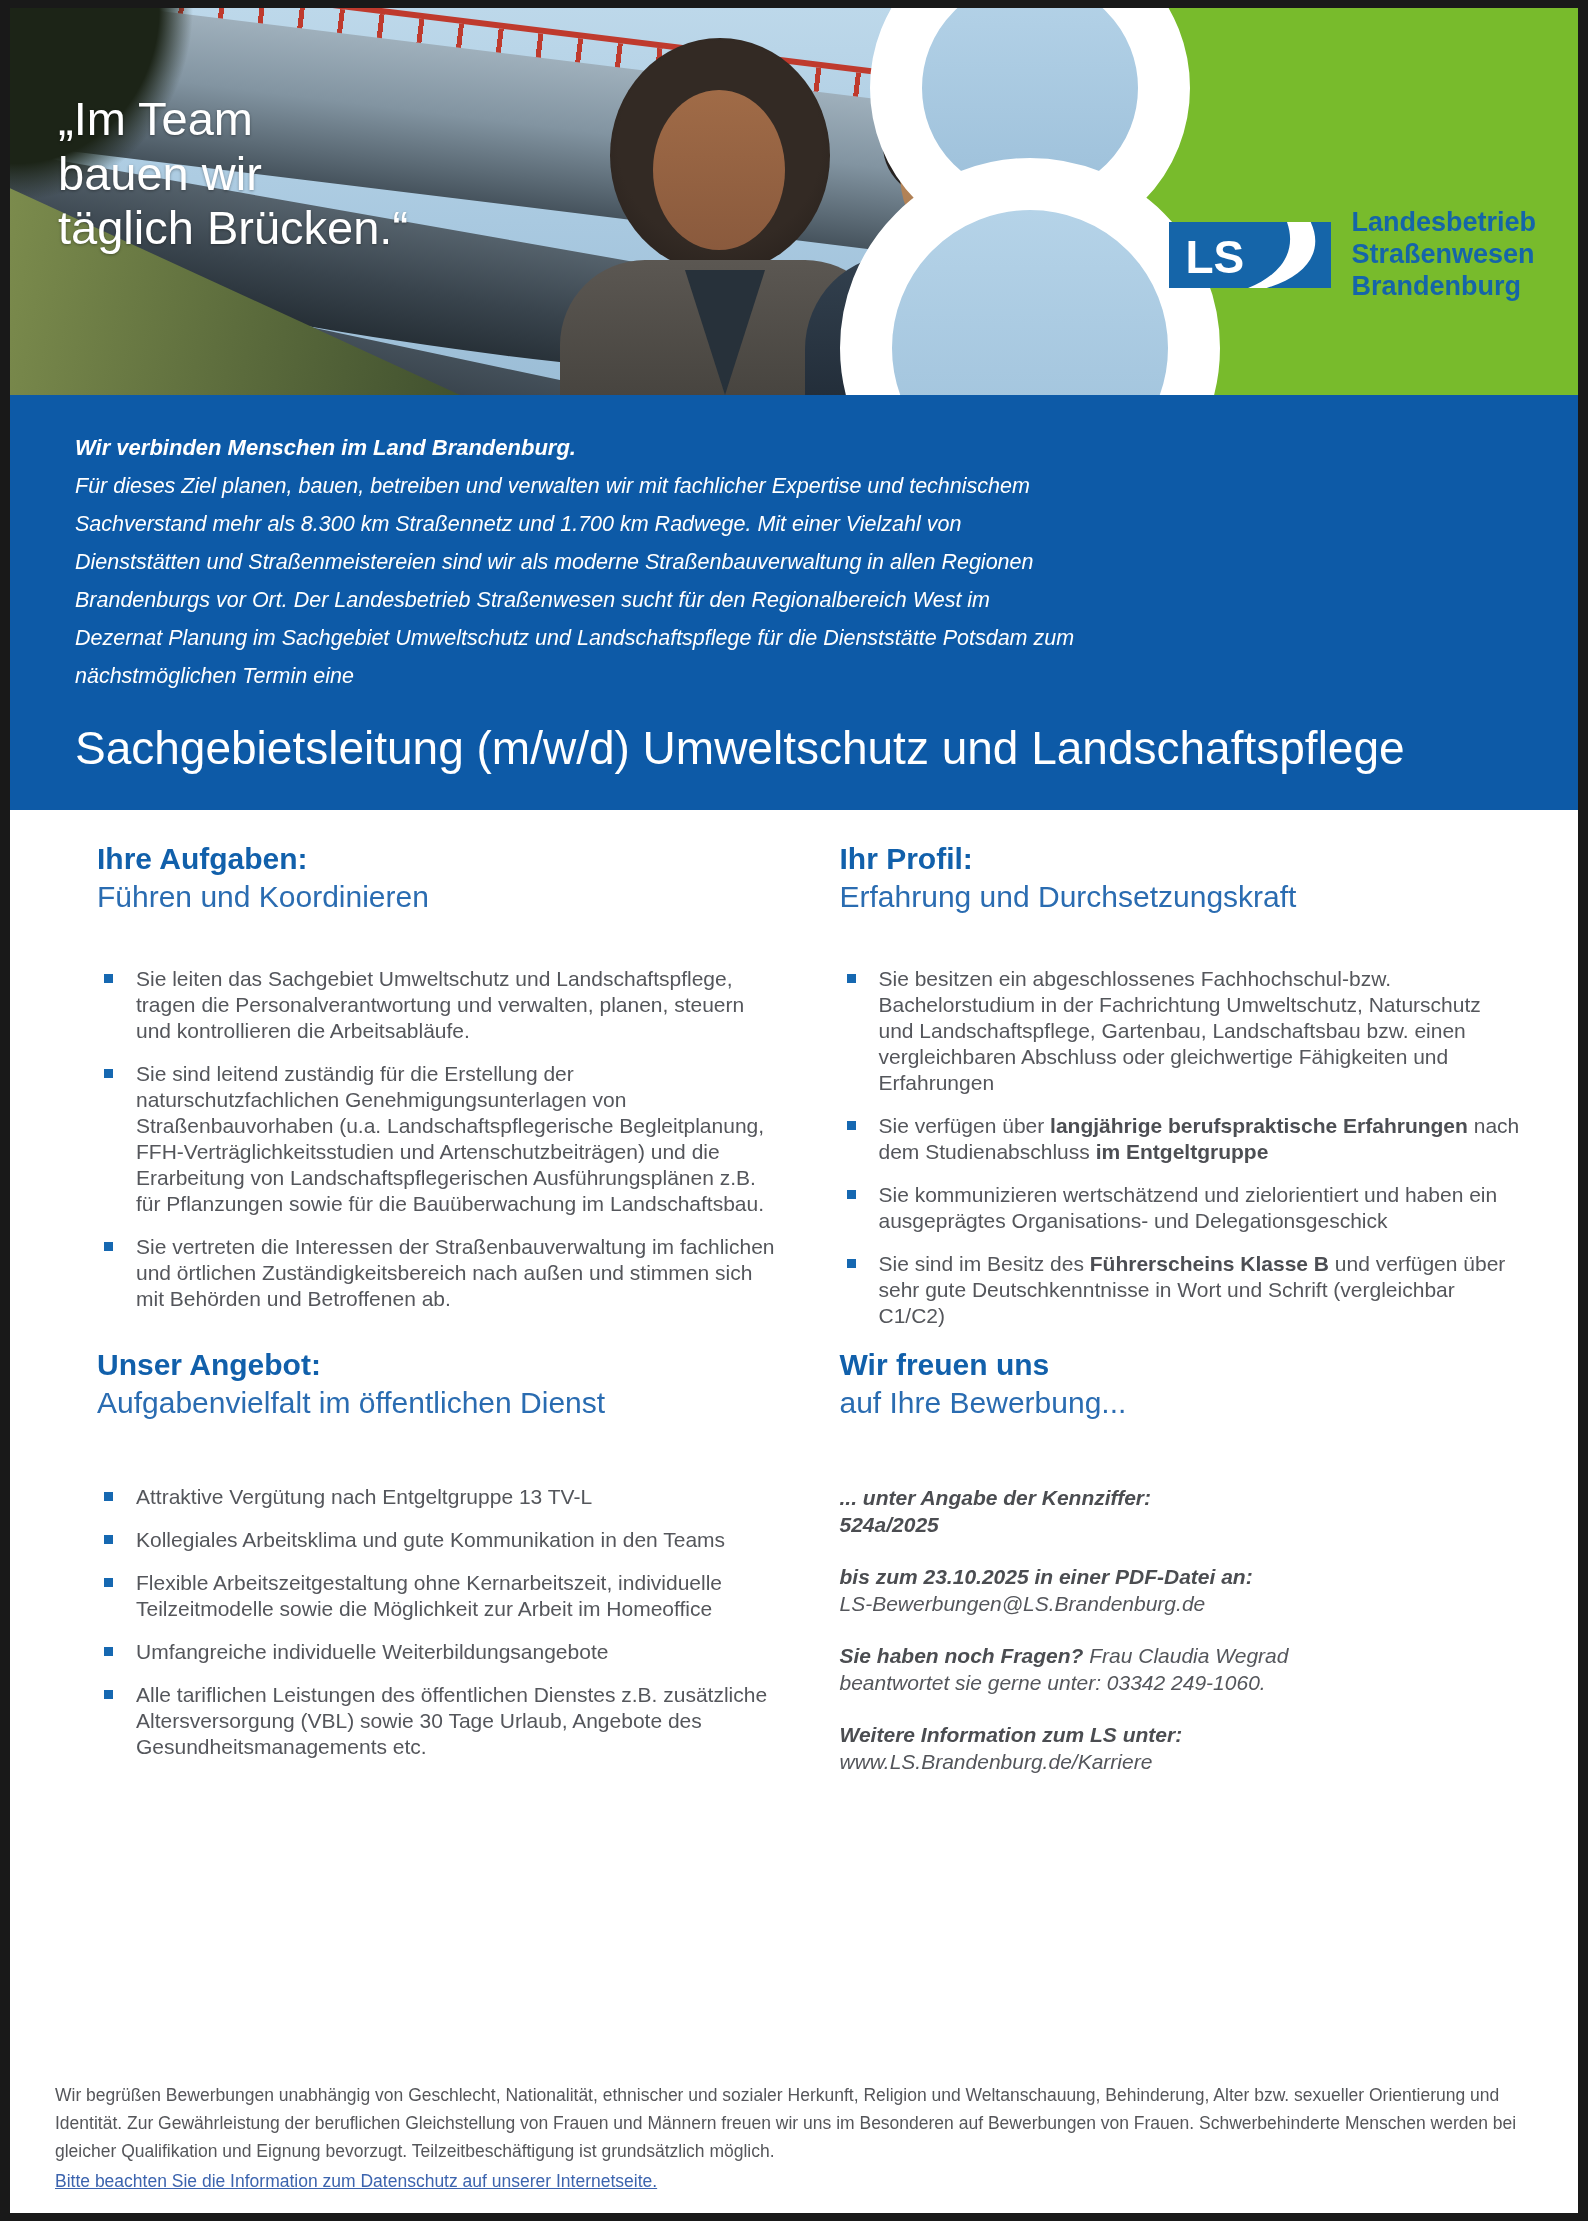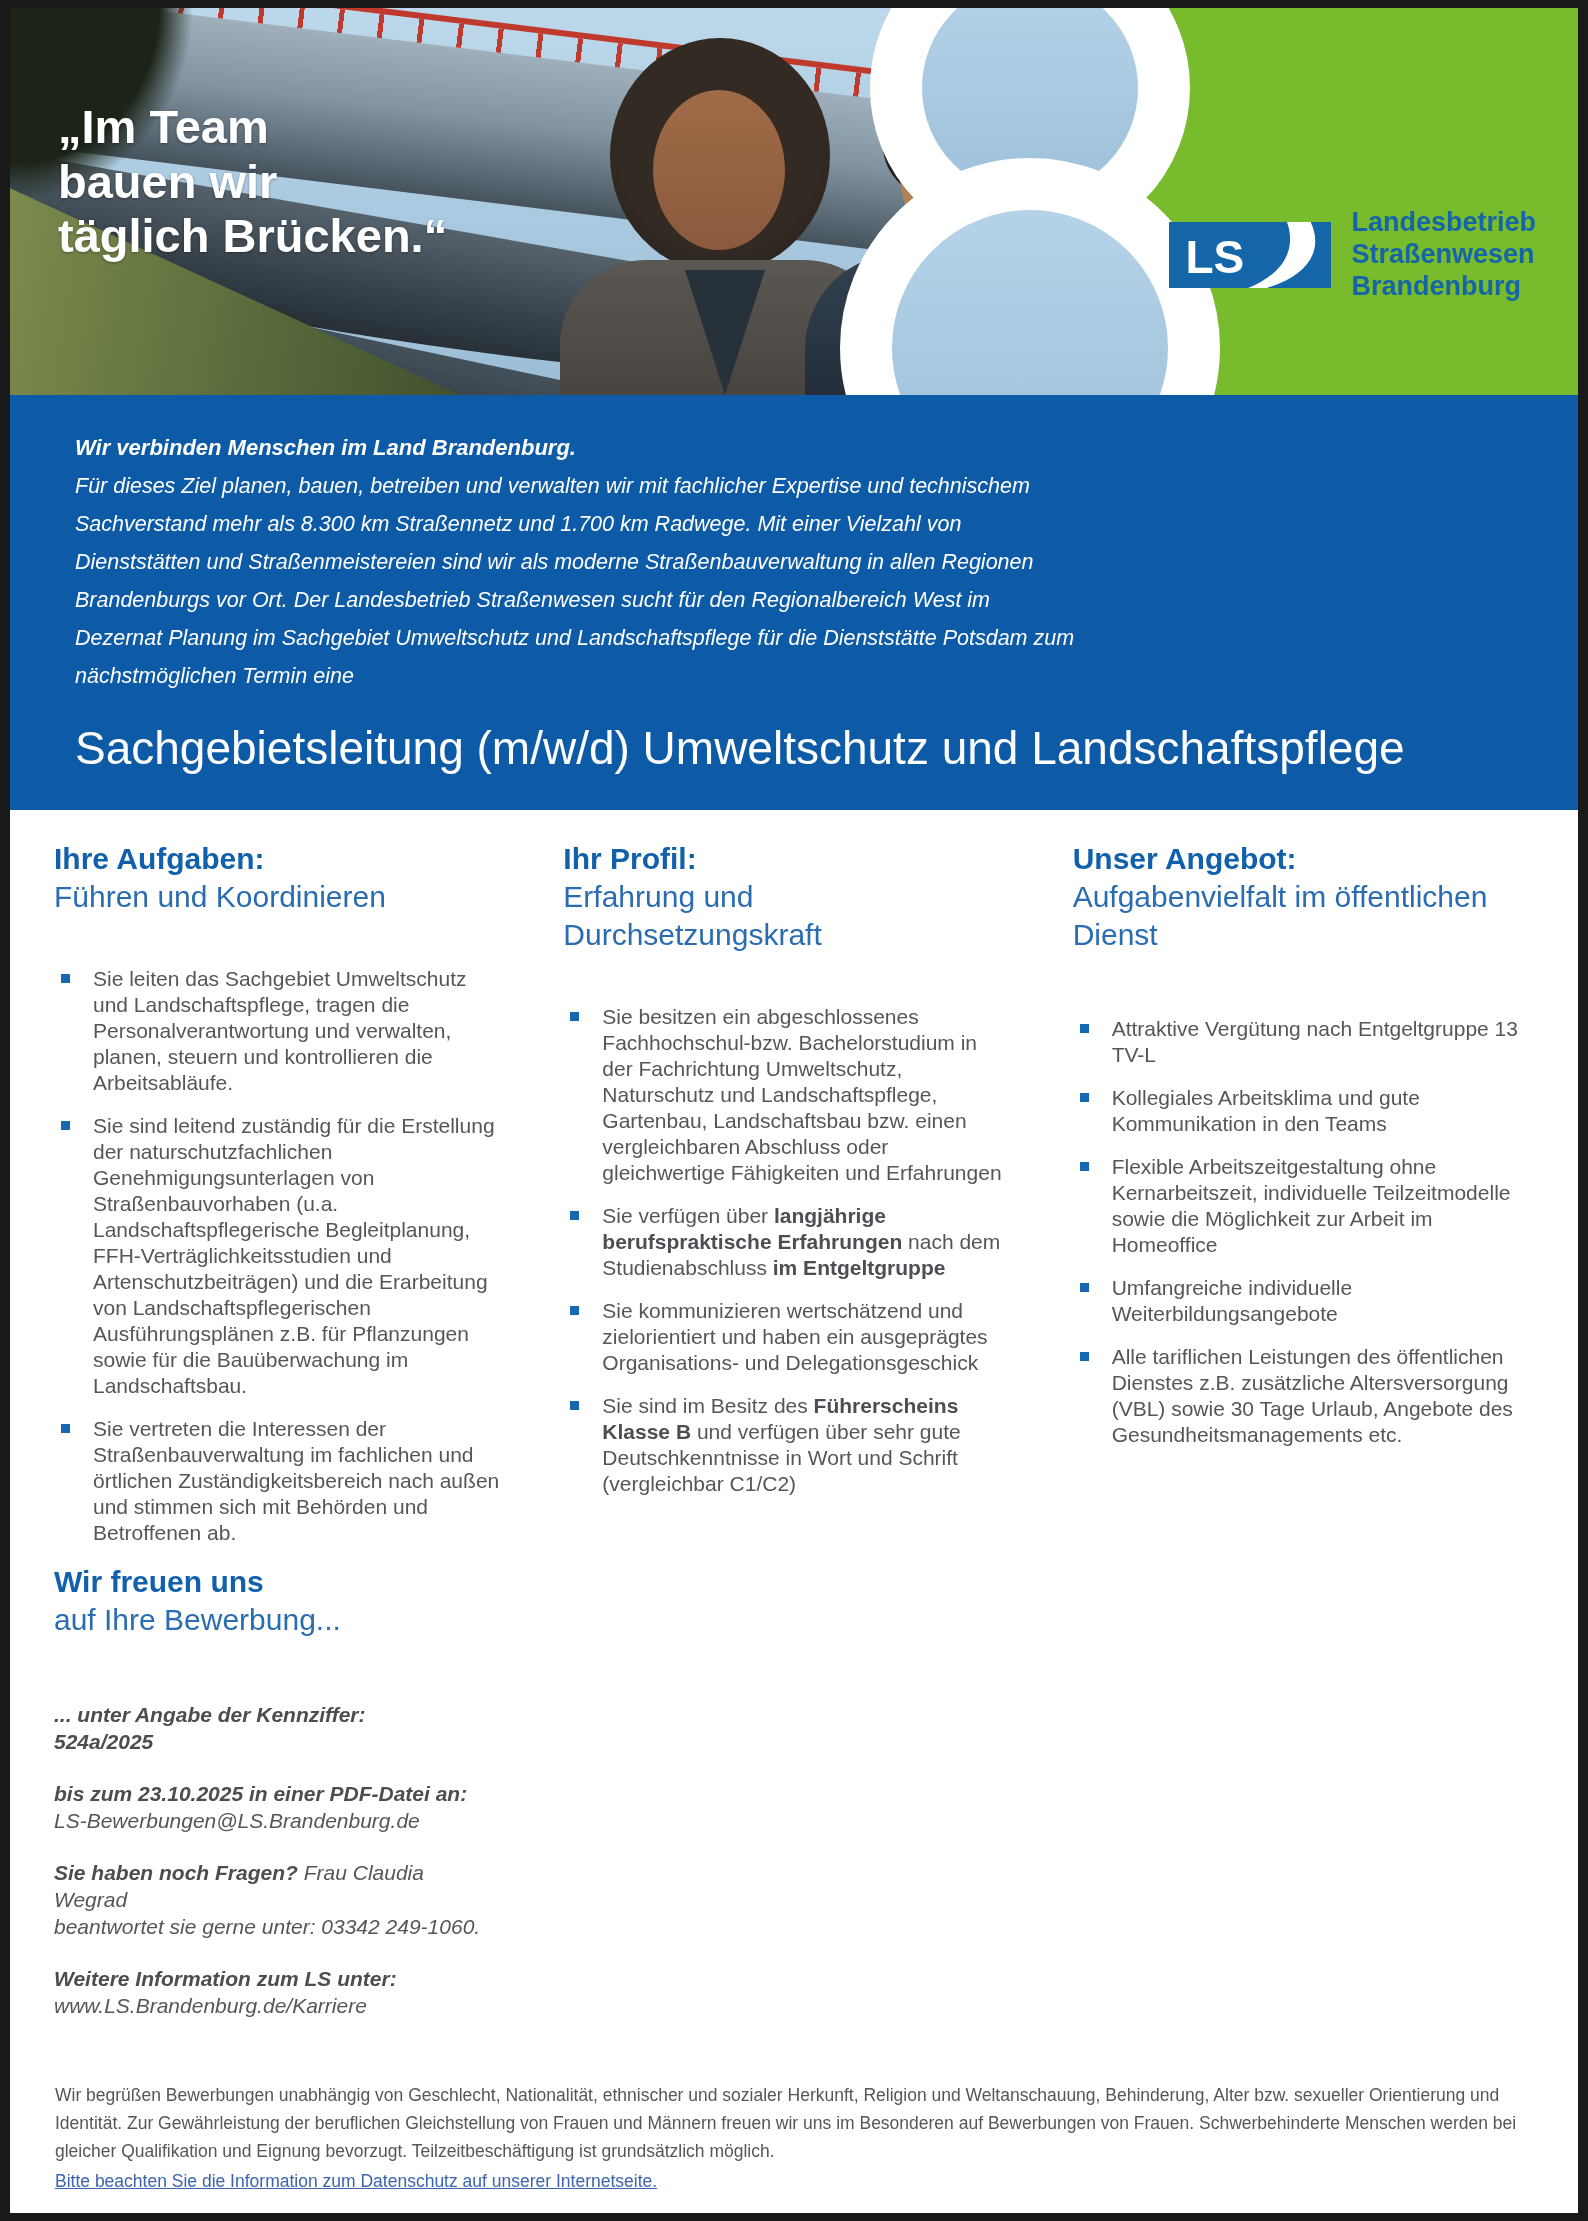--- a/index.html
+++ b/index.html
@@ -49,38 +49,38 @@
             background:linear-gradient(180deg,#33414f 0%,#232e3a 100%); }
   .m-shirt { position:absolute; left:142px; top:208px; width:86px; height:131px;
              clip-path:polygon(0 0,100% 0,50% 100%); background:#b9d0e1; }
 
   .green-panel { position:absolute; right:0; top:0; width:548px; height:100%; background:#78bb2c; }
   .ring { position:absolute; border-radius:50%; border:52px solid #ffffff;
           background:linear-gradient(180deg,#b5d3e8 0%,#9dc0da 100%); }
   .ring-top { left:-160px; top:-80px; width:320px; height:320px; }
   .ring-bottom { left:-190px; top:150px; width:380px; height:380px; }
 
-  .quote { position:absolute; left:48px; top:92px; color:#ffffff; font-weight:bold;
+  .quote { position:absolute; left:48px; top:84px; color:#ffffff; font-weight:normal;
            font-size:47px; line-height:1.16; text-shadow:0 1px 3px rgba(0,0,0,.35); }
 
   .logo-row { position:absolute; right:42px; top:199px; display:flex; align-items:center; gap:20px; }
   .logo-box { position:relative; width:162px; height:66px; background:#1565a9; overflow:hidden; flex:0 0 auto; }
   .logo-abbr { position:absolute; left:16px; top:12px; color:#ffffff; font-weight:bold; font-size:46px; line-height:1; }
   .logo-swoosh { position:absolute; right:0; top:0; height:100%; }
   .logo-name { color:#1565a9; font-weight:bold; font-size:27px; line-height:1.18; }
 
   
   .blue-band { background:#0d5aa7; color:#ffffff; height:415px; padding:34px 60px 0 65px; }
   .intro-lead { font-style:italic; font-weight:bold; font-size:22px; line-height:38px; }
   .intro-body { font-style:italic; font-size:21.5px; line-height:38px; max-width:1005px; }
   .job-title { font-weight:300; font-size:46px; line-height:1.2; margin-top:26px; letter-spacing:0; }
 
   
-  .content { flex:1; display:grid; grid-template-columns:1fr 1fr 1fr; column-gap:62px;
-             padding:30px 58px 0 44px; align-content:start; }
+  .content { flex:1; display:grid; grid-template-columns:1fr 1fr; column-gap:62px;
+             padding:30px 58px 0 87px; align-content:start; }
   .section.row2 { }
   .sec-title { color:#1160ab; font-weight:bold; font-size:30px; line-height:38px; }
   .sec-sub { color:#2a6cb1; font-size:30px; line-height:38px; }
   ul.bullets { list-style:none; margin-top:50px; }
   .row2 ul.bullets { margin-top:62px; }
   li.bullet { position:relative; padding-left:39px; margin-bottom:17px;
               color:#54565b; font-size:21px; line-height:26px; }
   li.bullet .sq { position:absolute; left:7px; top:8px; width:9px; height:9px; background:#1668b1; }
   li.bullet .b { font-weight:bold; color:#4c4e53; }
 

